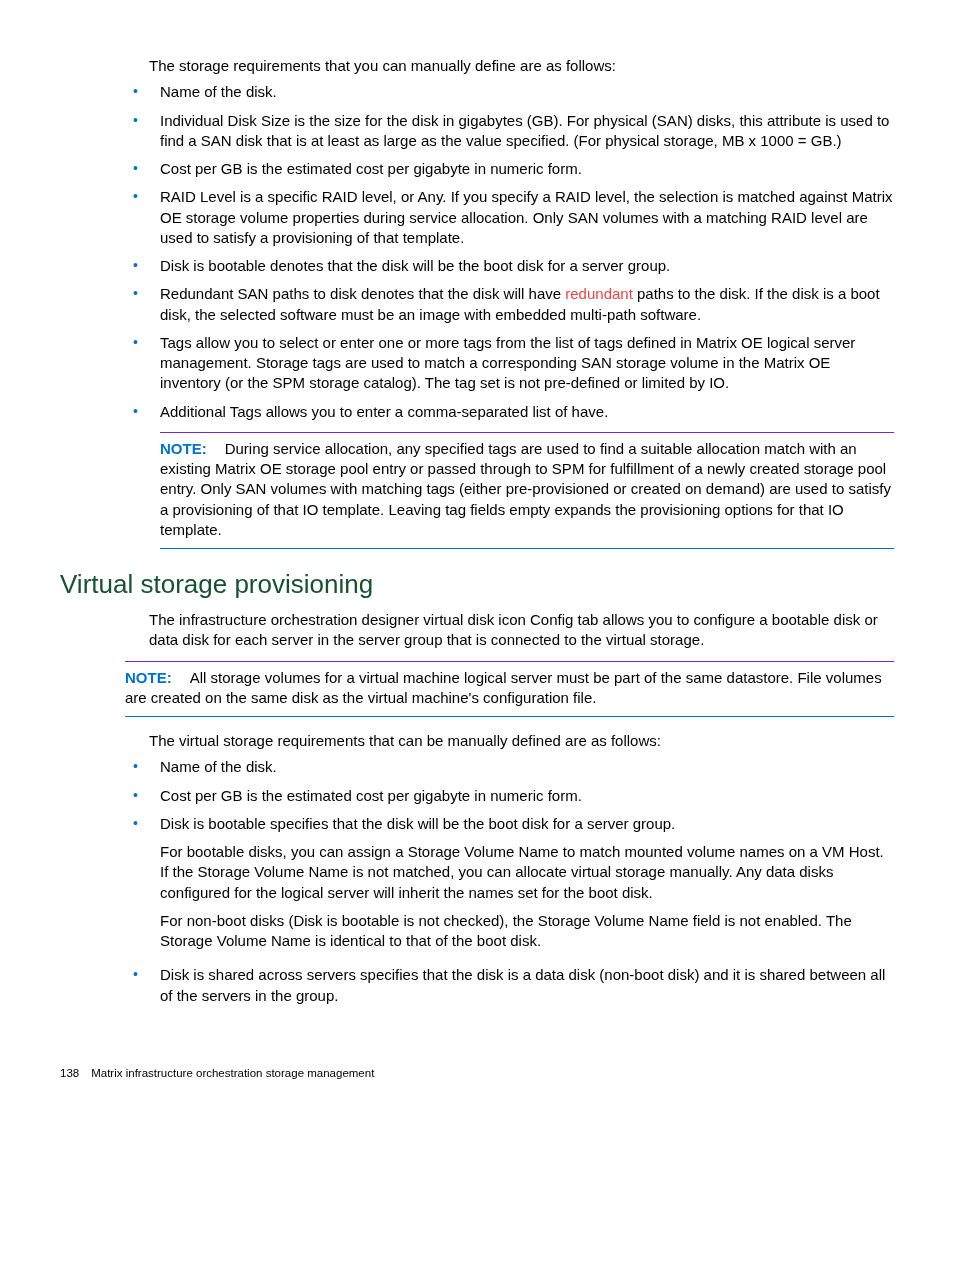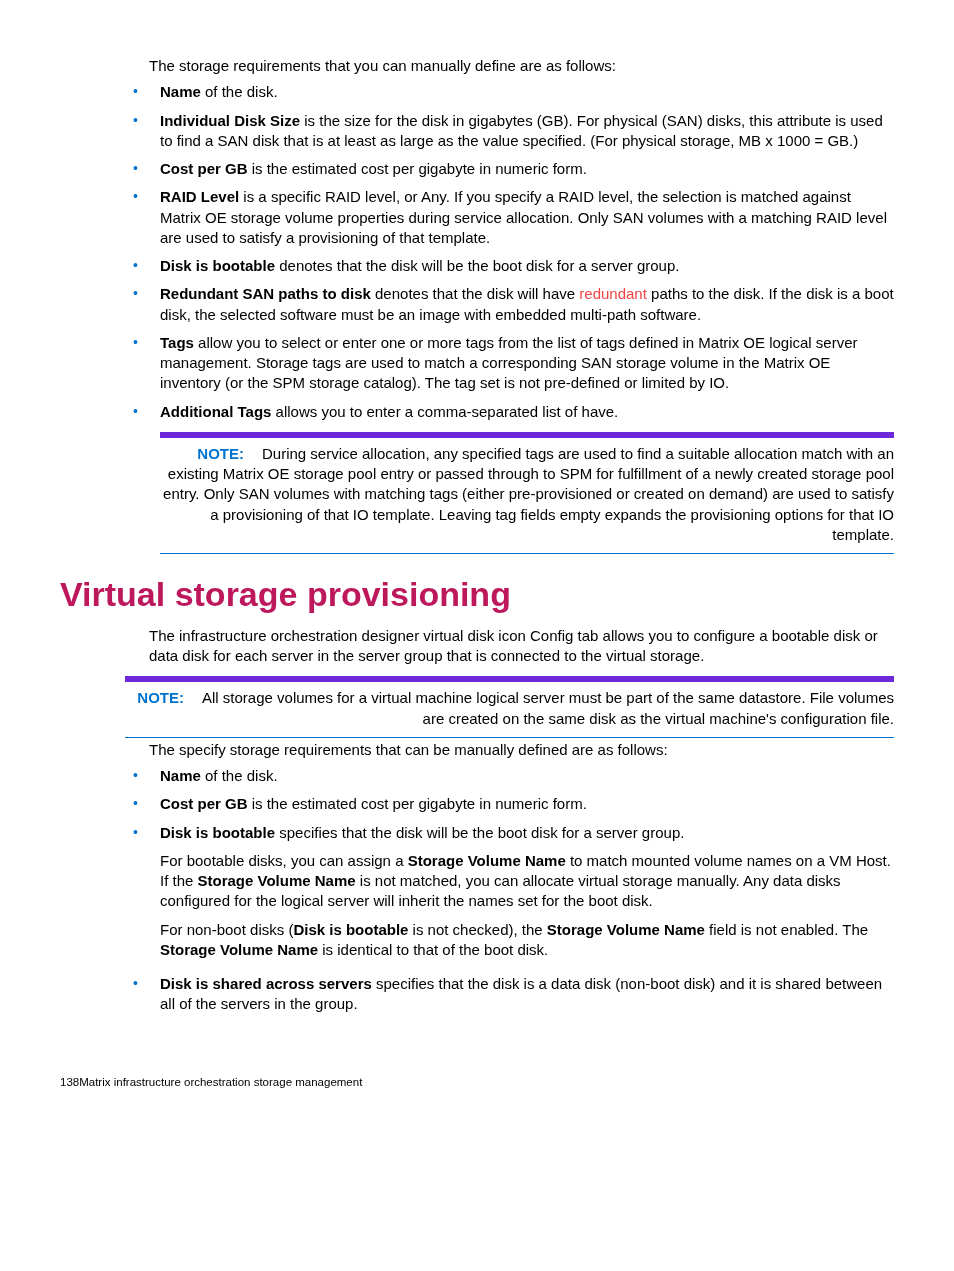--- a/index.html
+++ b/index.html
@@ -27,58 +27,58 @@
     margin-bottom: 8px;
   }
   ul.bullets > li::before {
     content: "•";
     position: absolute;
     left: 8px;
     top: 0;
     color: #0073cf;
     font-size: 14px;
   }
-  .bold { font-weight: bold; }
+  .bold { font-weight: normal; }
   .link { color: #ef4444; }
   .note-box {
-    border-top: 6px solid #6d28d9;
+    border-top: 1px solid #6d28d9;
     border-bottom: 1px solid #0073cf;
     padding: 6px 0 8px 0;
     margin-top: 10px;
-    margin-bottom: 2px;
-    text-align: right;
+    margin-bottom: 14px;
   }
   .note-box.inlist {
     margin-left: 0;
   }
   .note-box.body {
     margin-left: 65px;
   }
   .note-label {
     font-weight: bold;
     color: #0073cf;
     margin-right: 18px;
   }
   h2.section {
     font-family: Arial, Helvetica, sans-serif;
-    font-weight: bold;
-    color: #be185d;
-    font-size: 34px;
+    font-weight: normal;
+    color: #14532d;
+    font-size: 26px;
     margin: 18px 0 8px 0;
   }
   .sub-para {
     margin-top: 8px;
   }
   .footer {
     position: relative;
     margin-top: 60px;
     font-size: 11.5px;
   }
   .footer .pagenum {
     display: inline-block;
+    margin-right: 12px;
   }
 </style>
 </head>
 <body>
 
 <div class="intro">The storage requirements that you can manually define are as follows:</div>
 
 <ul class="bullets">
   <li><span class="bold">Name</span><span> of the disk.</span></li>
   <li><span class="bold">Individual Disk Size</span><span> is the size for the disk in gigabytes (GB). For physical (SAN) disks, this attribute is used to find a SAN disk that is at least as large as the value specified. (For physical storage, MB x 1000 = GB.)</span></li>
@@ -95,21 +95,21 @@
 </ul>
 
 <h2 class="section">Virtual storage provisioning</h2>
 
 <div class="intro">The infrastructure orchestration designer virtual disk icon Config tab allows you to configure a bootable disk or data disk for each server in the server group that is connected to the virtual storage.</div>
 
 <div class="note-box body">
   <span class="note-label">NOTE:</span><span>All storage volumes for a virtual machine logical server must be part of the same datastore. File volumes are created on the same disk as the virtual machine's configuration file.</span>
 </div>
 
-<div class="intro">The specify storage requirements that can be manually defined are as follows:</div>
+<div class="intro">The virtual storage requirements that can be manually defined are as follows:</div>
 
 <ul class="bullets">
   <li><span class="bold">Name</span><span> of the disk.</span></li>
   <li><span class="bold">Cost per GB</span><span> is the estimated cost per gigabyte in numeric form.</span></li>
   <li><span class="bold">Disk is bootable</span><span> specifies that the disk will be the boot disk for a server group.</span>
     <div class="sub-para">
       <span>For bootable disks, you can assign a </span><span class="bold">Storage Volume Name</span><span> to match mounted volume names on a VM Host. If the </span><span class="bold">Storage Volume Name</span><span> is not matched, you can allocate virtual storage manually. Any data disks configured for the logical server will inherit the names set for the boot disk.</span>
     </div>
     <div class="sub-para">
       <span>For non-boot disks (</span><span class="bold">Disk is bootable</span><span> is not checked), the </span><span class="bold">Storage Volume Name</span><span> field is not enabled. The </span><span class="bold">Storage Volume Name</span><span> is identical to that of the boot disk.</span>

